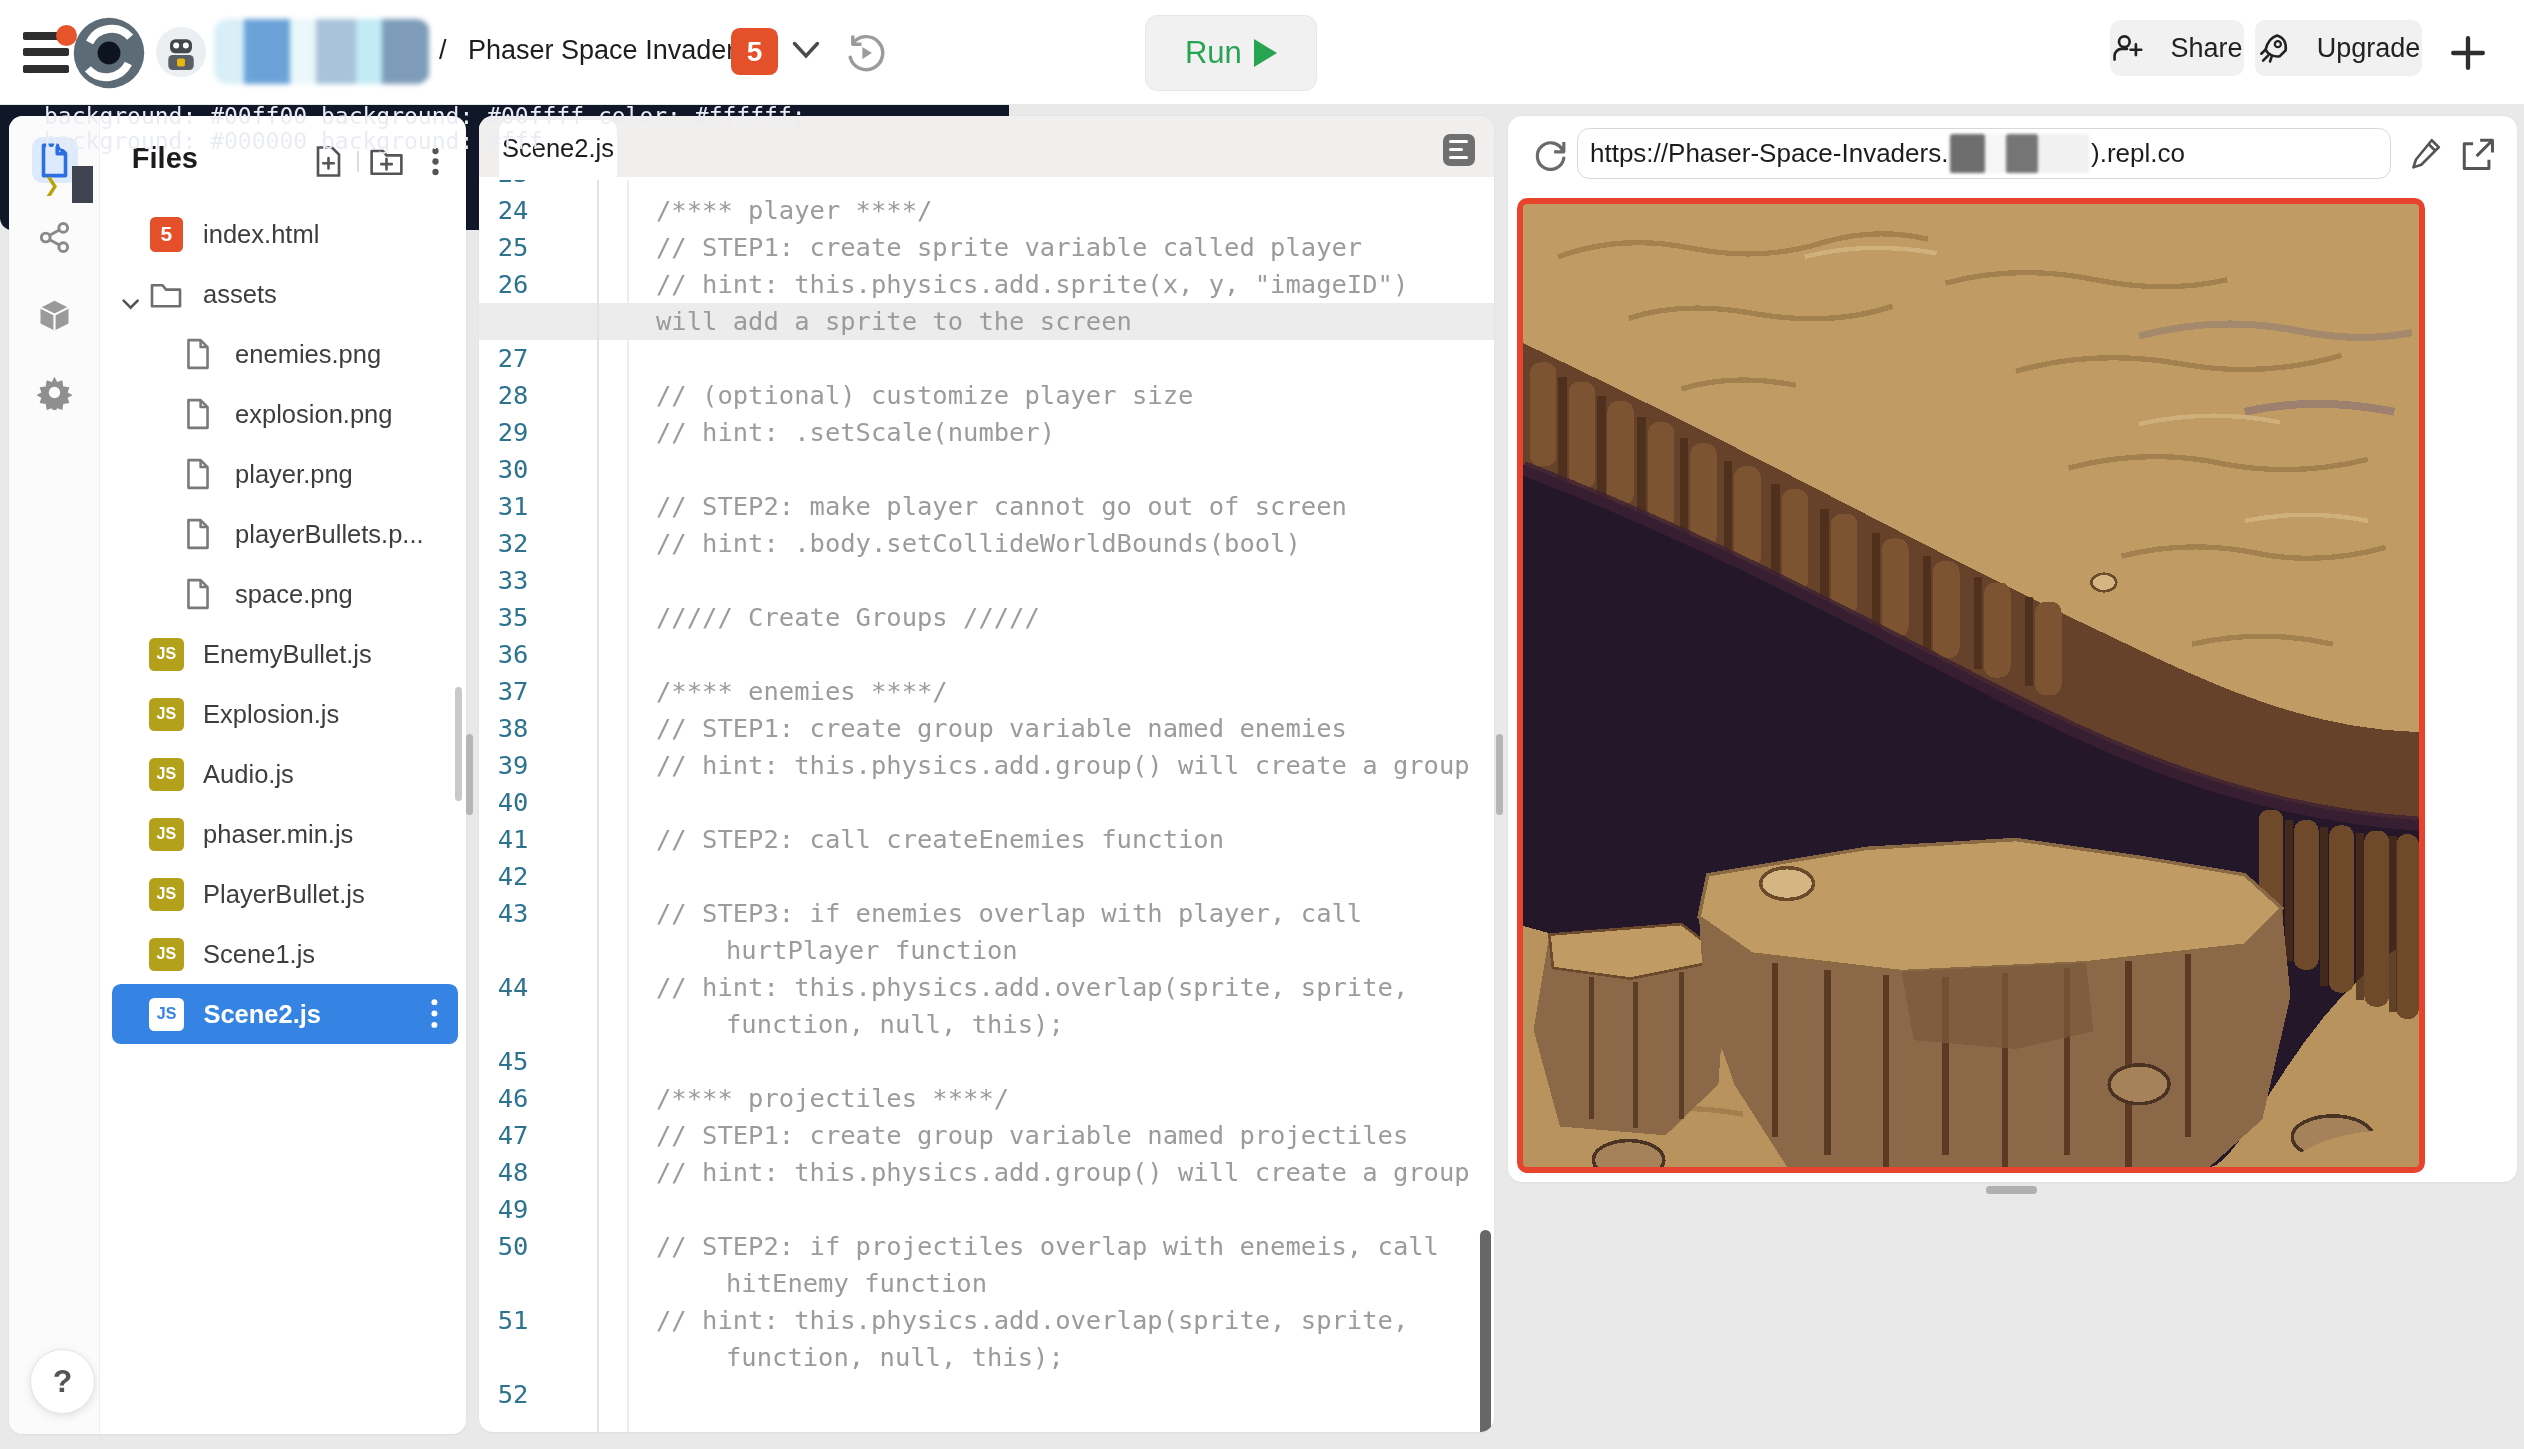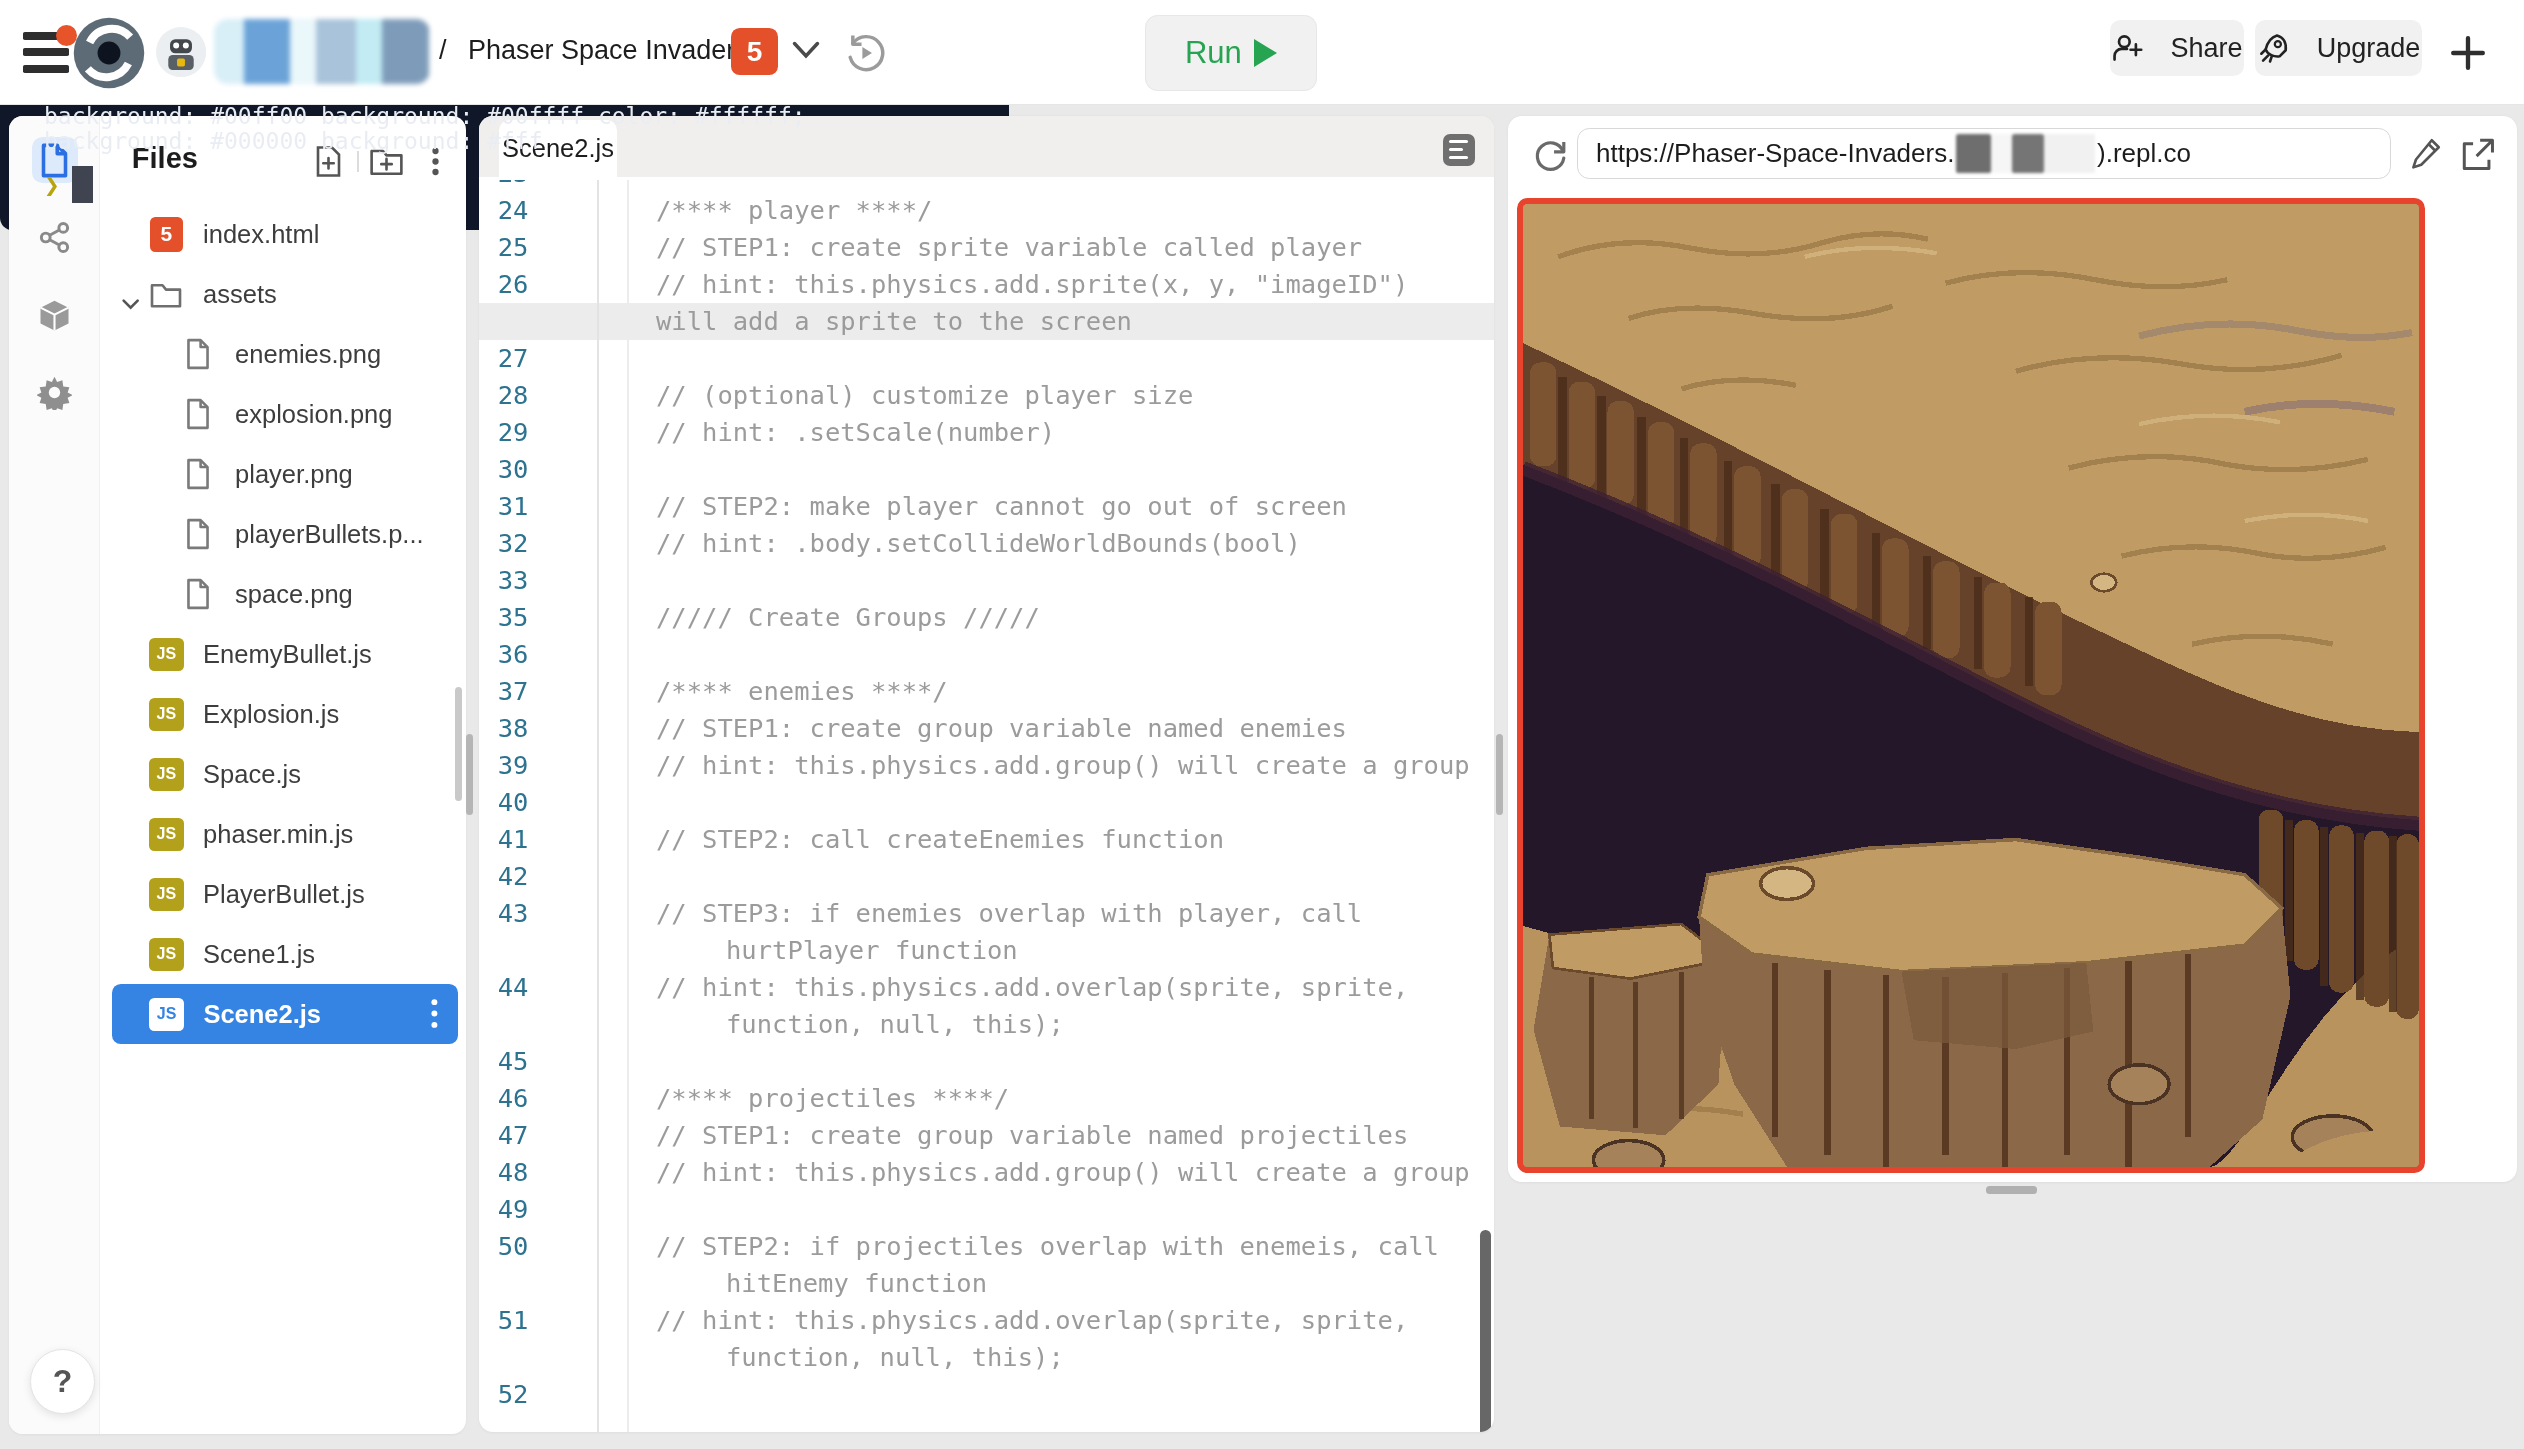--- a/index.html
+++ b/index.html
@@ -74,21 +74,21 @@
   .crow.ind1 .ctext { left:247px; }
   .ed-scroll { position:absolute; right:3.5px; top:1050px; width:10.5px; height:220px; background:#4c4c4c; border-radius:5.3px; opacity:.85; z-index:4; }
 
   
   .vhandle { position:absolute; width:7px; height:81px; border-radius:3.5px; background:#b5b5b5; z-index:6; }
   .hhandle { position:absolute; width:51px; height:8px; border-radius:3.5px; background:#b0b0b0; z-index:6; }
 
   
   .url-row { position:absolute; left:0; top:0; width:100%; height:81px; }
   .refresh-icon { position:absolute; left:23px; top:19.3px; width:39px; height:39px; cursor:pointer; }
-  .url-input { position:absolute; left:69px; top:12.3px; width:814px; height:51px; border:1.8px solid #d8d8d8; border-radius:12.3px; background:#fff; display:flex; align-items:center; padding-left:18px; font-size:26px; color:#1c1c1c; overflow:hidden; white-space:nowrap; }
+  .url-input { position:absolute; left:69px; top:12.3px; width:814px; height:51px; border:1.8px solid #d8d8d8; border-radius:12.3px; background:#fff; display:flex; align-items:center; padding-left:12px; font-size:26px; color:#1c1c1c; overflow:hidden; white-space:nowrap; }
   .url-redact { display:inline-flex; height:39px; margin:0 1.8px; filter:blur(1.8px); }
   .pencil-icon { position:absolute; left:901px; top:19.3px; width:35px; height:39px; cursor:pointer; }
   .ext-icon { position:absolute; left:951px; top:19.3px; width:37px; height:39px; cursor:pointer; }
   .game-frame { position:absolute; left:8.8px; top:82px; width:908px; height:975px; border:6.1px solid #e8432c; border-radius:10.5px; background:#b8935e; overflow:hidden; }
   .game-frame svg { display:block; width:100%; height:100%; }
 
   
   .console-inner { position:absolute; left:44px; top:21px; right:32px; }
   .c-prompt1 { color:#cf5b27; font-size:26px; line-height:26px; font-weight:bold; }
   .c-lines { margin-top:7px; color:#e9edf3; font-size:23px; line-height:25px; }
@@ -304,21 +304,21 @@
       <div class="frow d0">
         <span class="icon-slot">
           <div class="jsbadge">JS</div>
         </span>
         <span>Explosion.js</span>
       </div>
       <div class="frow d0">
         <span class="icon-slot">
           <div class="jsbadge">JS</div>
         </span>
-        <span>Space.js</span>
+        <span>Audio.js</span>
       </div>
       <div class="frow d0">
         <span class="icon-slot">
           <div class="jsbadge">JS</div>
         </span>
         <span>phaser.min.js</span>
       </div>
       <div class="frow d0">
         <span class="icon-slot">
           <div class="jsbadge">JS</div>

